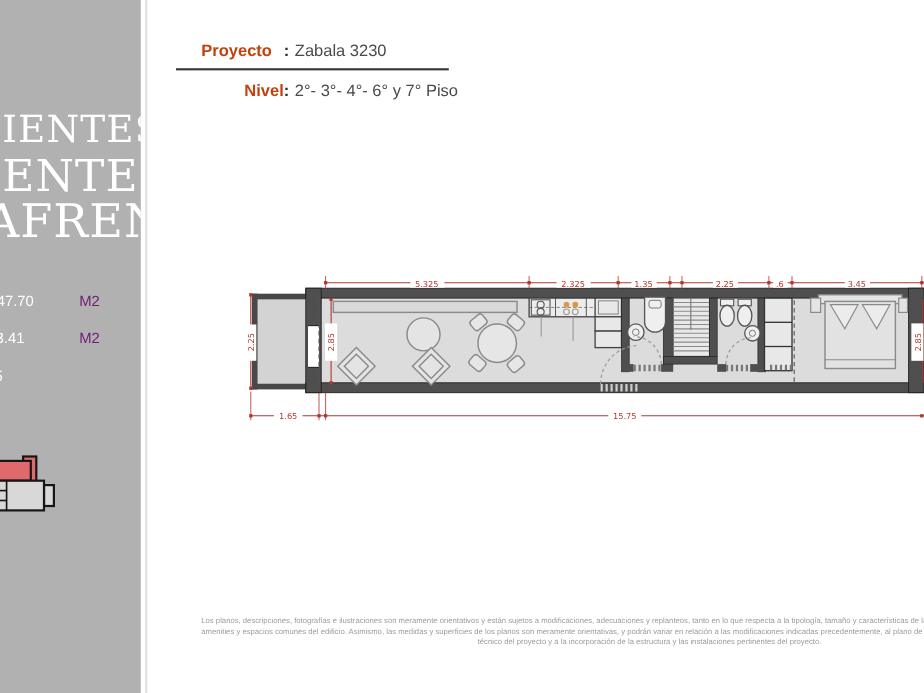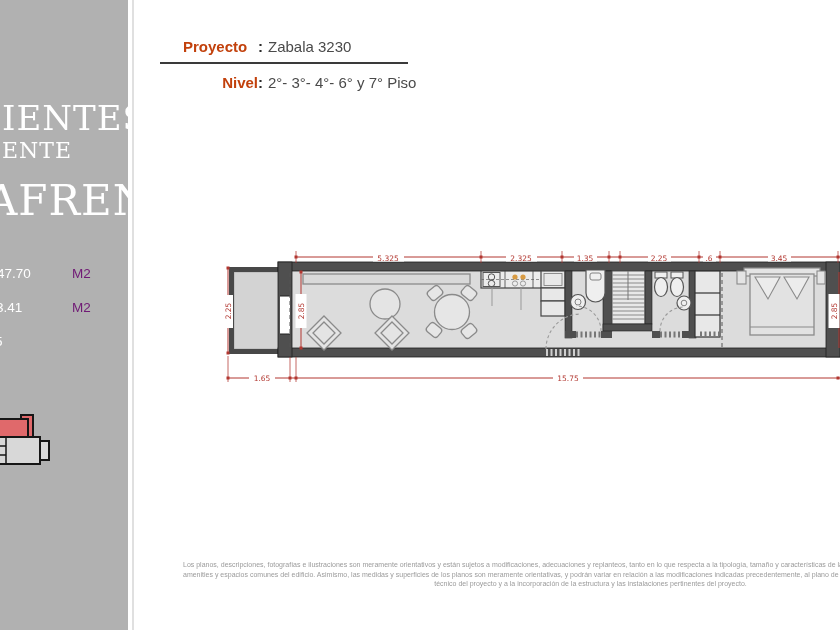--- a/index.html
+++ b/index.html
@@ -4,21 +4,21 @@
 <style>
   html,body{margin:0;padding:0;background:#ffffff;}
   #page{position:relative;width:840px;height:630px;background:#ffffff;overflow:hidden;
         font-family:"Liberation Sans",sans-serif;}
   
   #sidebar{position:absolute;left:0;top:0;width:128px;height:630px;background:#b1b1b1;overflow:hidden;}
   #sidebar-edge{position:absolute;left:132px;top:0;width:2px;height:630px;background:#e0e0e0;}
   .side-frag{position:absolute;color:#ffffff;font-family:"DejaVu Serif","Liberation Serif",serif;
              white-space:nowrap;letter-spacing:1px;}
   .frag-0{left:2px;top:98px;font-size:34px;}
-  .frag-1{left:2px;top:138px;font-size:22px;text-align:right;}
+  .frag-1{left:2px;top:138px;font-size:40px;text-align:right;}
   .frag-2{left:-13px;top:176px;font-size:42px;}
   .side-metric{position:absolute;color:#ffffff;font-size:13.5px;white-space:nowrap;}
   .metric-unit{position:absolute;color:#701a75;font-size:13.5px;}
   
   .hdr-row{position:absolute;left:183px;white-space:nowrap;font-size:15px;color:#4a4a4a;}
   .hdr-row .lbl{display:inline-block;width:75px;font-weight:bold;color:#c2410c;}
   .hdr-row .sep{font-weight:bold;color:#2b2b2b;padding-right:5px;}
   #hdr-divider{position:absolute;left:160px;top:62px;width:248px;height:2px;background:#3a3a3a;}
   
   #footer{position:absolute;left:183px;top:560px;width:815px;color:#9b9b9b;font-size:7px;line-height:9.5px;}

